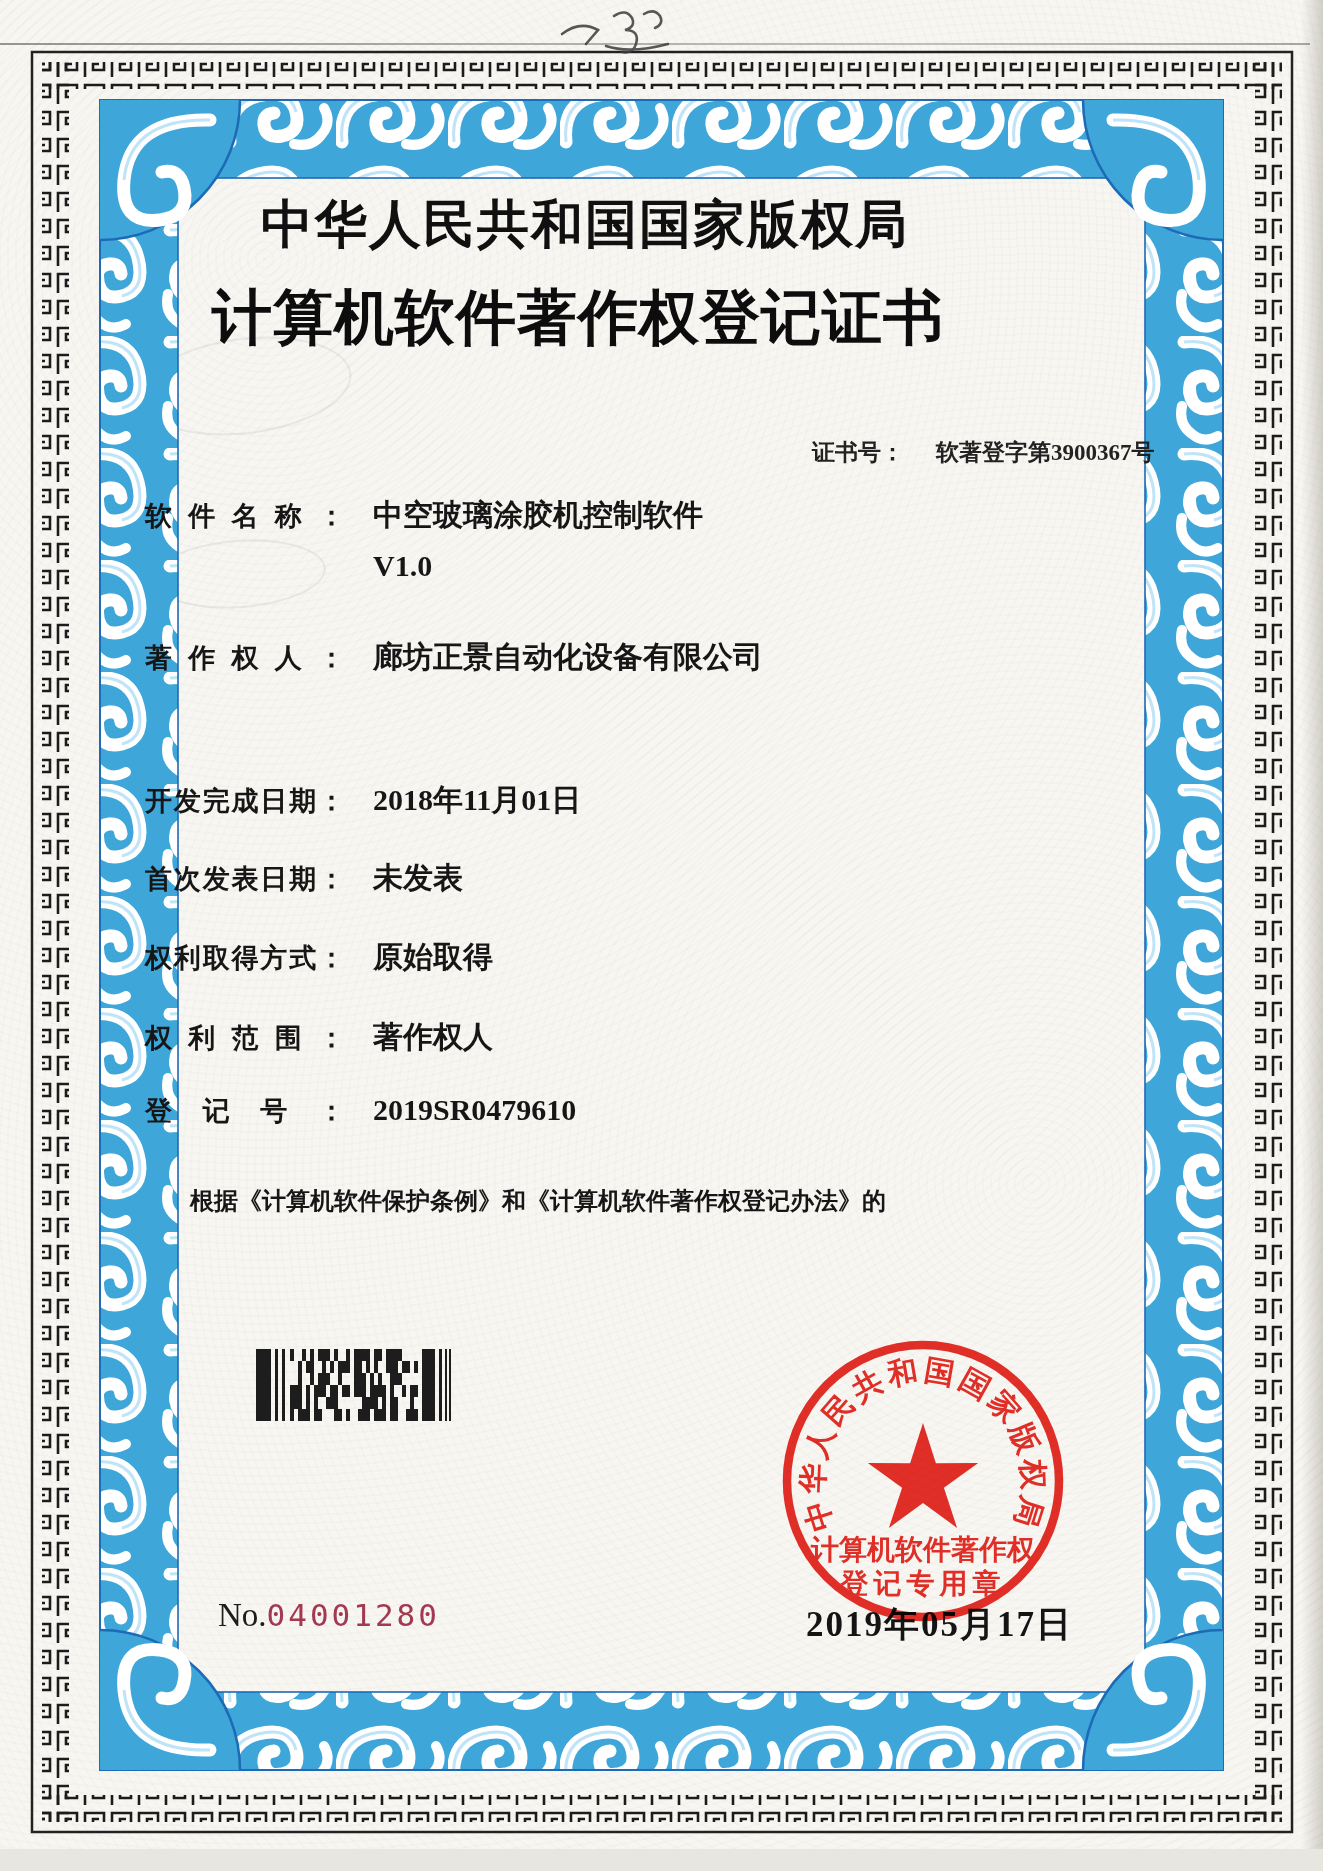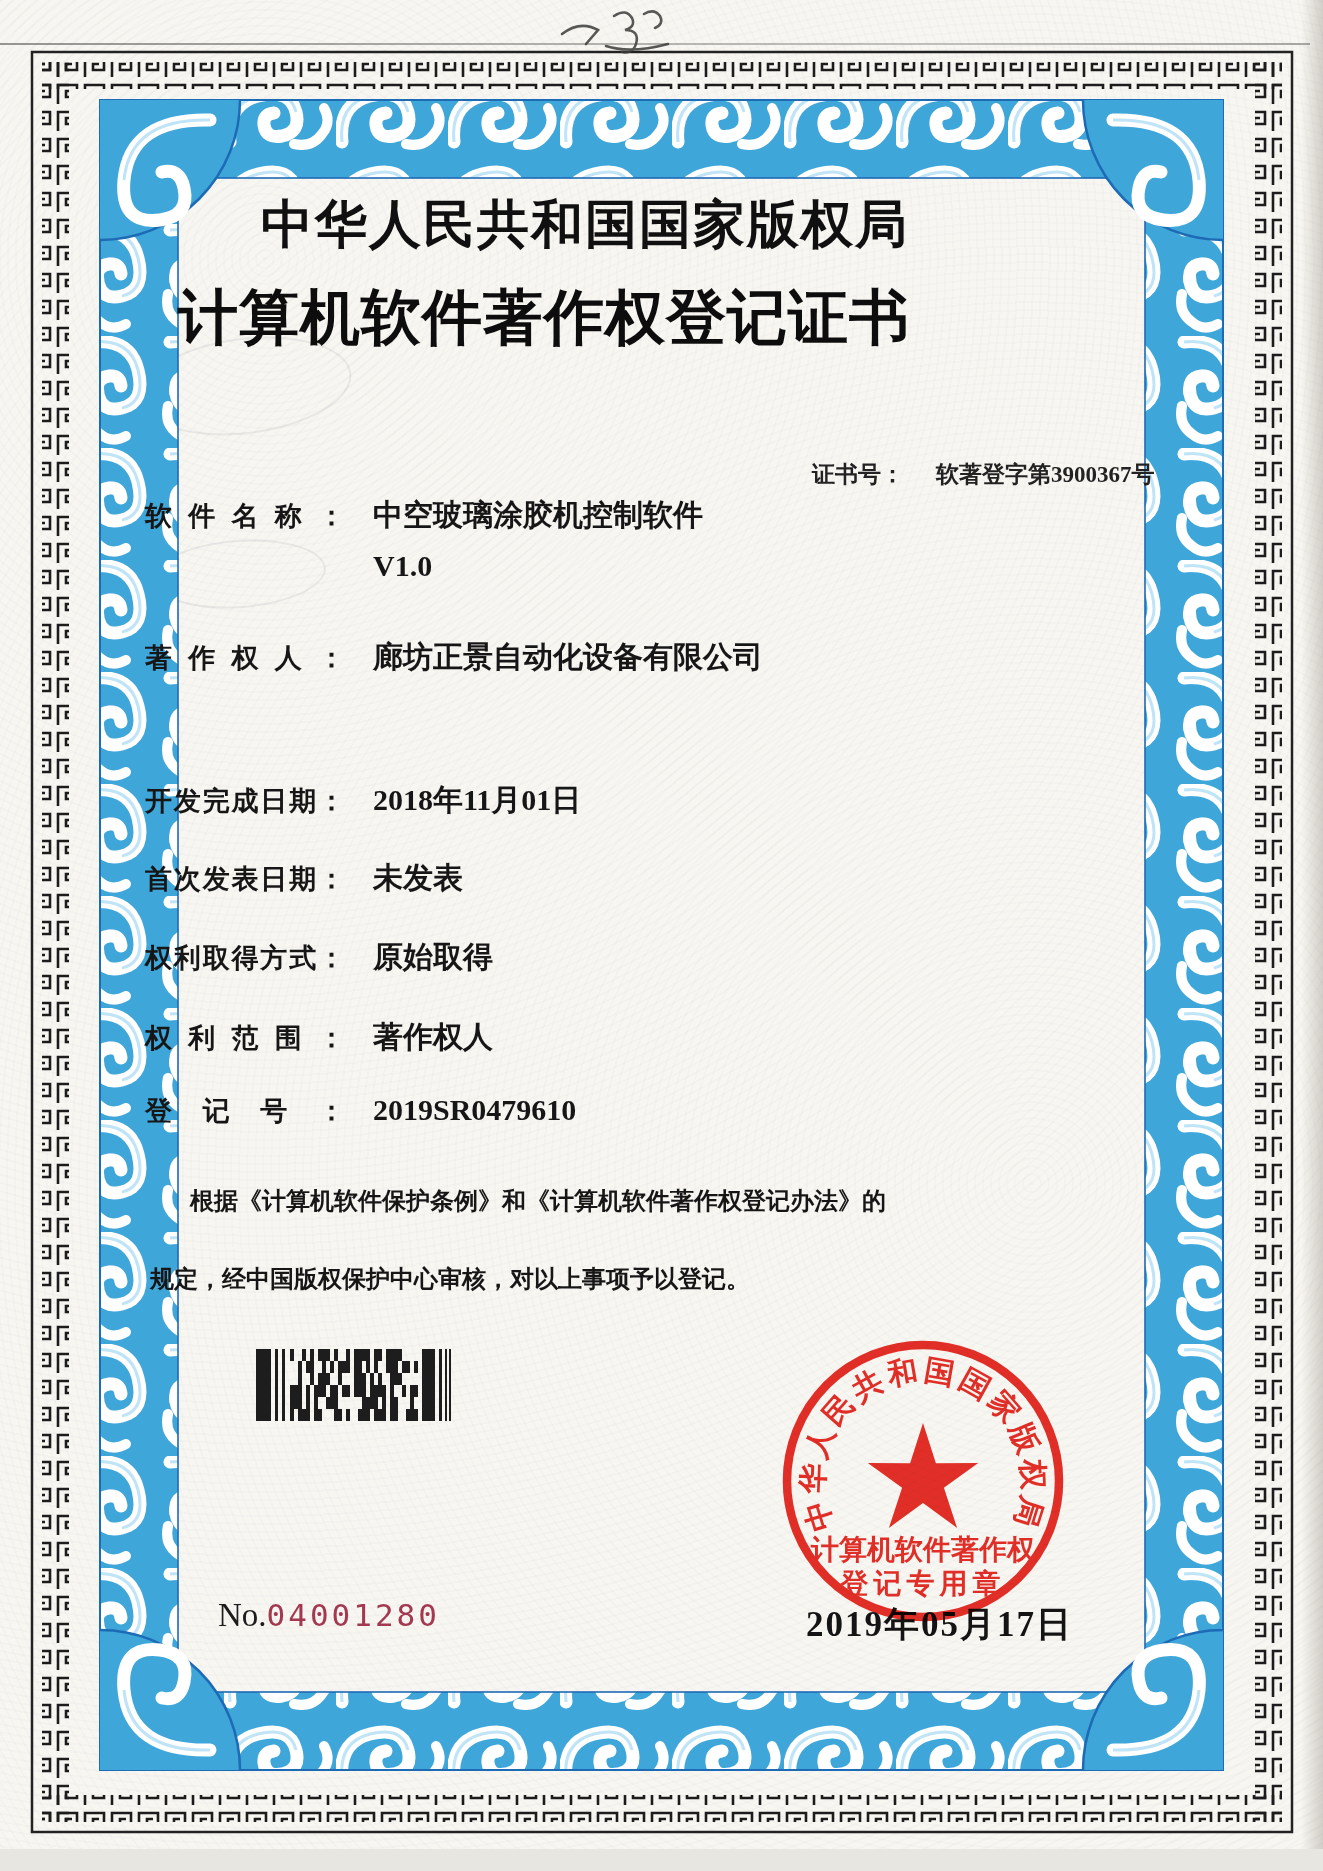--- a/index.html
+++ b/index.html
@@ -21,23 +21,23 @@
     background:linear-gradient(to right,transparent,rgba(110,104,92,.28));}
   .frame{position:absolute;left:0;top:0;z-index:1;}
   .scribble{position:absolute;left:540px;top:0;z-index:4;}
   .ghost{position:absolute;border:2px solid rgba(120,132,148,.13);border-radius:50%;}
   .ghost1{left:138px;top:338px;width:210px;height:92px;transform:rotate(-7deg);}
   .ghost2{left:152px;top:540px;width:170px;height:64px;transform:rotate(-4deg);}
 
   .content{position:absolute;inset:0;z-index:2;}
   .authority{position:absolute;left:585px;top:190px;transform:translateX(-50%);
     font-size:52px;font-weight:700;letter-spacing:2px;white-space:nowrap;color:#101010;}
-  .cert-title{position:absolute;left:544px;top:278px;transform:translateX(-50%);
+  .cert-title{position:absolute;left:578px;top:278px;transform:translateX(-50%);
     font-size:60px;font-weight:700;letter-spacing:1px;white-space:nowrap;color:#0d0d0d;}
-  .certno{position:absolute;left:812px;top:459px;font-size:23px;font-weight:700;
+  .certno{position:absolute;left:812px;top:437px;font-size:23px;font-weight:700;
     display:flex;gap:32px;white-space:nowrap;color:#222;}
   .row{position:absolute;left:145px;font-size:30px;font-weight:700;white-space:nowrap;color:#161616;}
   .lbl{display:inline-block;width:200px;font-size:27px;text-align:justify;text-align-last:justify;vertical-align:baseline;}
   .val{margin-left:28px;}
   .version{left:373px;}
   .stmt{position:absolute;left:150px;font-size:24px;font-weight:700;white-space:nowrap;color:#161616;}
   .indent{text-indent:40px;}
   .barcode{position:absolute;left:256px;top:1349px;width:195px;height:72px;}
   .serial{position:absolute;left:218px;top:1597px;font-size:33px;white-space:nowrap;color:#1c1c1c;}
   .serial .num{font-family:"DejaVu Sans Mono","Liberation Mono",monospace;
@@ -145,21 +145,20 @@
 
     <div class="row" style="top:1017px">
       <span class="lbl">权利范围：</span><span class="val">著作权人</span>
     </div>
 
     <div class="row" style="top:1093px">
       <span class="lbl">登记号：</span><span class="val">2019SR0479610</span>
     </div>
 
     <div class="stmt indent" style="top:1185px">根据《计算机软件保护条例》和《计算机软件著作权登记办法》的</div>
-    <div class="stmt" style="top:1263px">规定，经中国版权保护中心审核，对以上事项予以登记。</div>
 
     <div class="barcode">
       <svg id="barcode-svg" width="195" height="72" viewBox="0 0 195 72">
           <rect x="0" y="0" width="15" height="72" fill="#1d1d1d"></rect>
           <rect x="19" y="0" width="3" height="72" fill="#1d1d1d"></rect>
           <rect x="26" y="0" width="3" height="72" fill="#1d1d1d"></rect>
           <rect x="34" y="0" width="4" height="12" fill="#1d1d1d"></rect>
           <rect x="34" y="36" width="4" height="12" fill="#1d1d1d"></rect>
           <rect x="34" y="48" width="4" height="12" fill="#1d1d1d"></rect>
           <rect x="34" y="60" width="4" height="12" fill="#1d1d1d"></rect>

